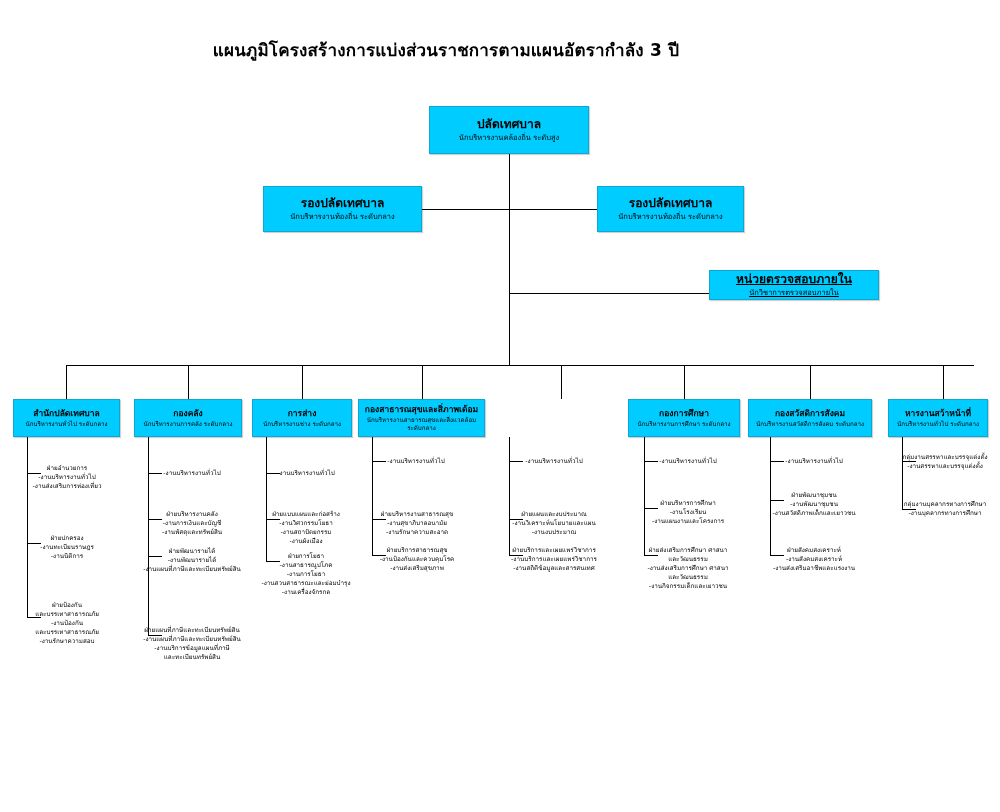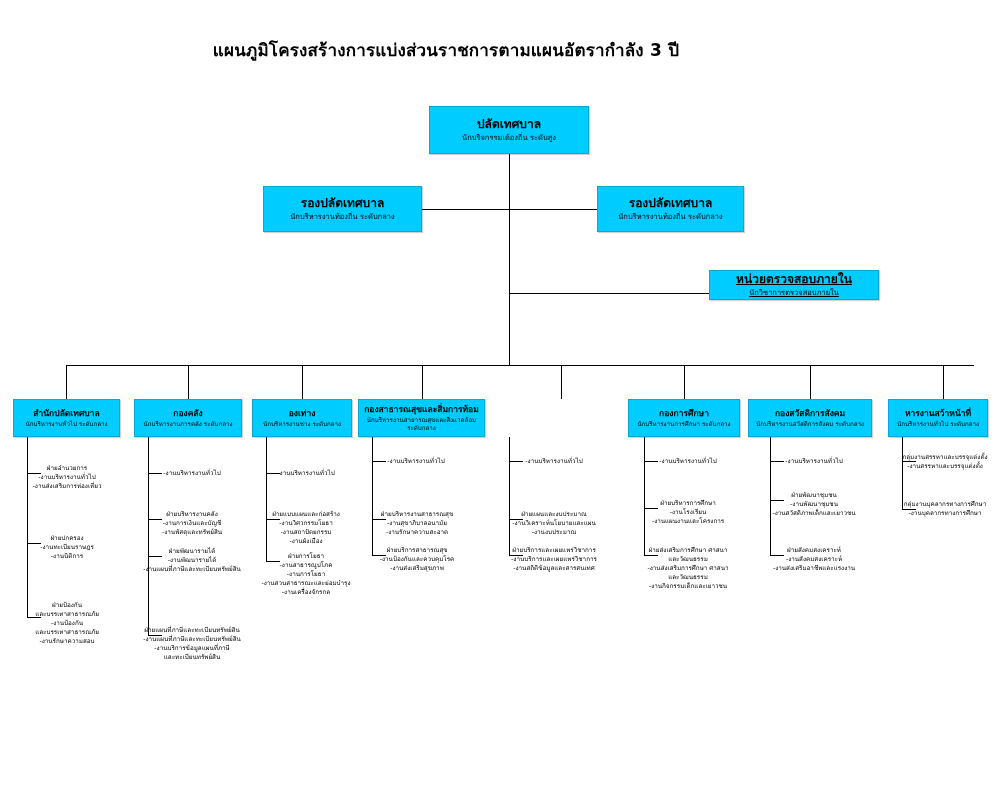--- a/index.html
+++ b/index.html
@@ -78,21 +78,21 @@
 </style>
 </head>
 <body>
 
 <div id="chart">
 
   <div class="title">แผนภูมิโครงสร้างการแบ่งส่วนราชการตามแผนอัตรากำลัง 3 ปี</div>
 
   <div class="box" style="left:429px; top:106px; width:160px; height:48px;">
     <span class="bt">ปลัดเทศบาล</span>
-    <span class="bs">นักบริจกรรมเด้องถิ่น ระดับสูง</span>
+    <span class="bs">นักบริหารงานคล้องถิ่น ระดับสูง</span>
   </div>
 
   <div class="ln lnv" style="left:509px; top:154px; height:211px;"></div>
 
   <div class="ln lnh" style="left:422px; top:209px; width:175px;"></div>
 
   <div class="box" style="left:263px; top:186px; width:159px; height:46px;">
     <span class="bt">รองปลัดเทศบาล</span>
     <span class="bs">นักบริหารงานท้องถิ่น ระดับกลาง</span>
   </div>
@@ -121,25 +121,25 @@
 
   <div class="box small" style="left:13px; top:399px; width:107px; height:38px;">
     <span class="bt">สำนักปลัดเทศบาล</span>
     <span class="bs">นักบริหารงานทั่วไป ระดับกลาง</span>
   </div>
   <div class="box small" style="left:134px; top:399px; width:108px; height:38px;">
     <span class="bt">กองคลัง</span>
     <span class="bs">นักบริหารงานการคลัง ระดับกลาง</span>
   </div>
   <div class="box small" style="left:252px; top:399px; width:100px; height:38px;">
-    <span class="bt">องเท่าง</span>
+    <span class="bt">การส่าง</span>
     <span class="bs">นักบริหารงานช่าง ระดับกลาง</span>
   </div>
   <div class="box small" style="left:358px; top:399px; width:127px; height:38px;">
-    <span class="bt">กองสาธารณสุขและสิ่มการท้อม</span>
+    <span class="bt">กองสาธารณสุขและสิ่ภาพเด้อม</span>
     <span class="bs">นักบริหารงานสาธารณสุขและสิ่งแวดล้อม ระดับกลาง</span>
   </div>
   <div class="box small" style="left:748px; top:399px; width:124px; height:38px;">
     <span class="bt">กองสวัสดิการสังคม</span>
     <span class="bs">นักบริหารงานสวัสดิการสังคม ระดับกลาง</span>
   </div>
   <div class="box small" style="left:628px; top:399px; width:112px; height:38px;">
     <span class="bt">กองการศึกษา</span>
     <span class="bs">นักบริหารงานการศึกษา ระดับกลาง</span>
   </div>

